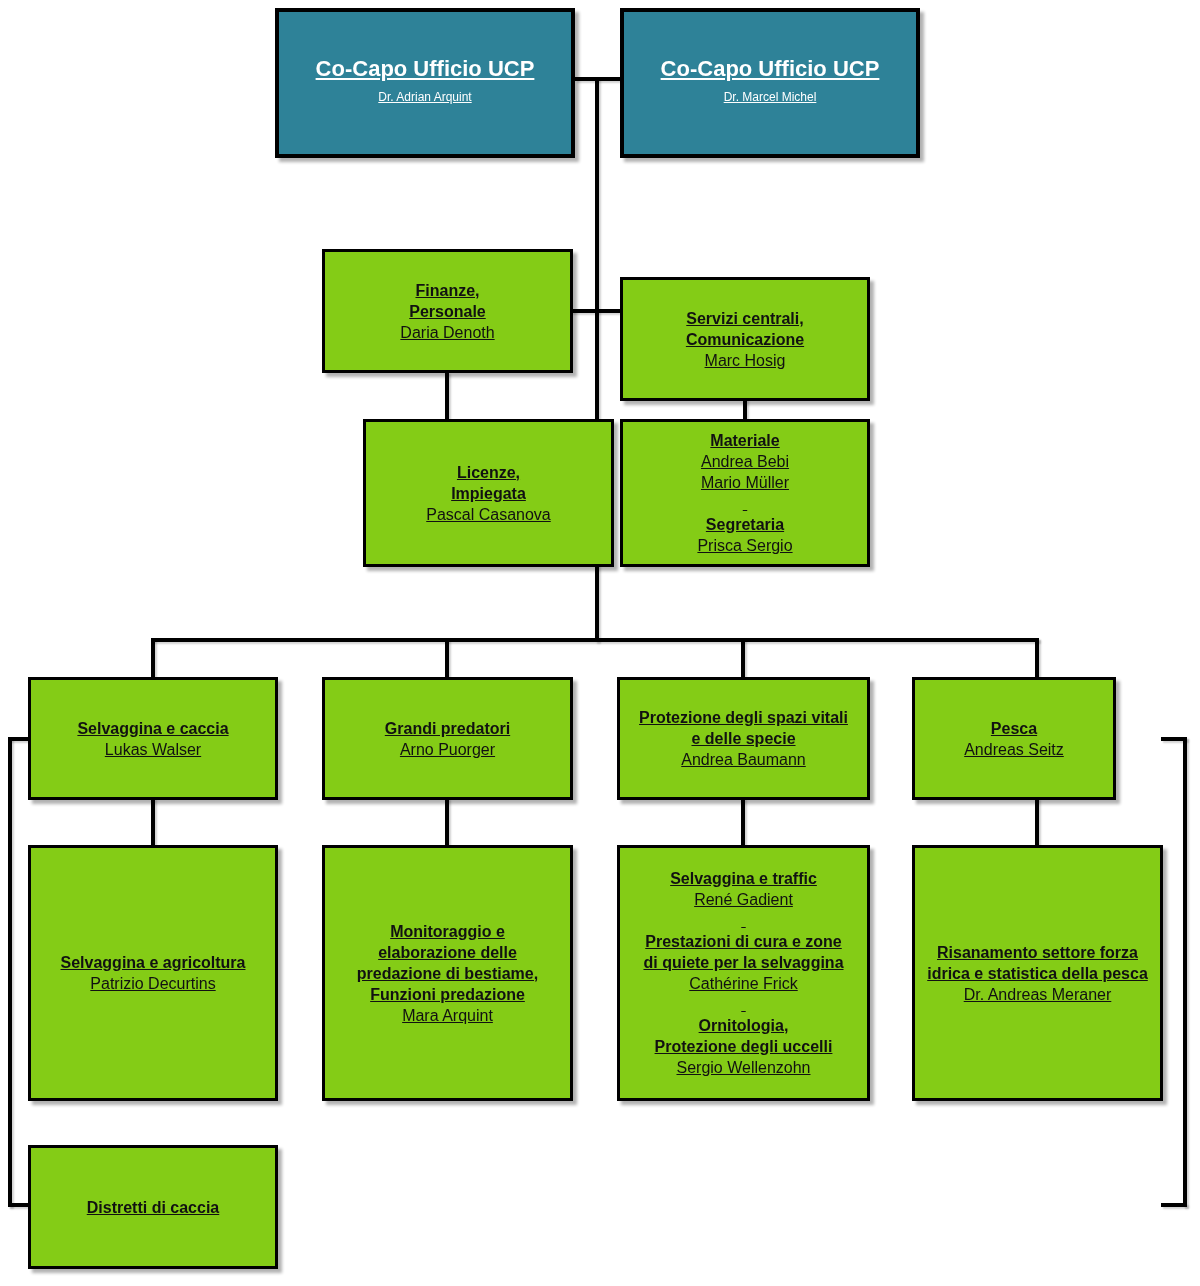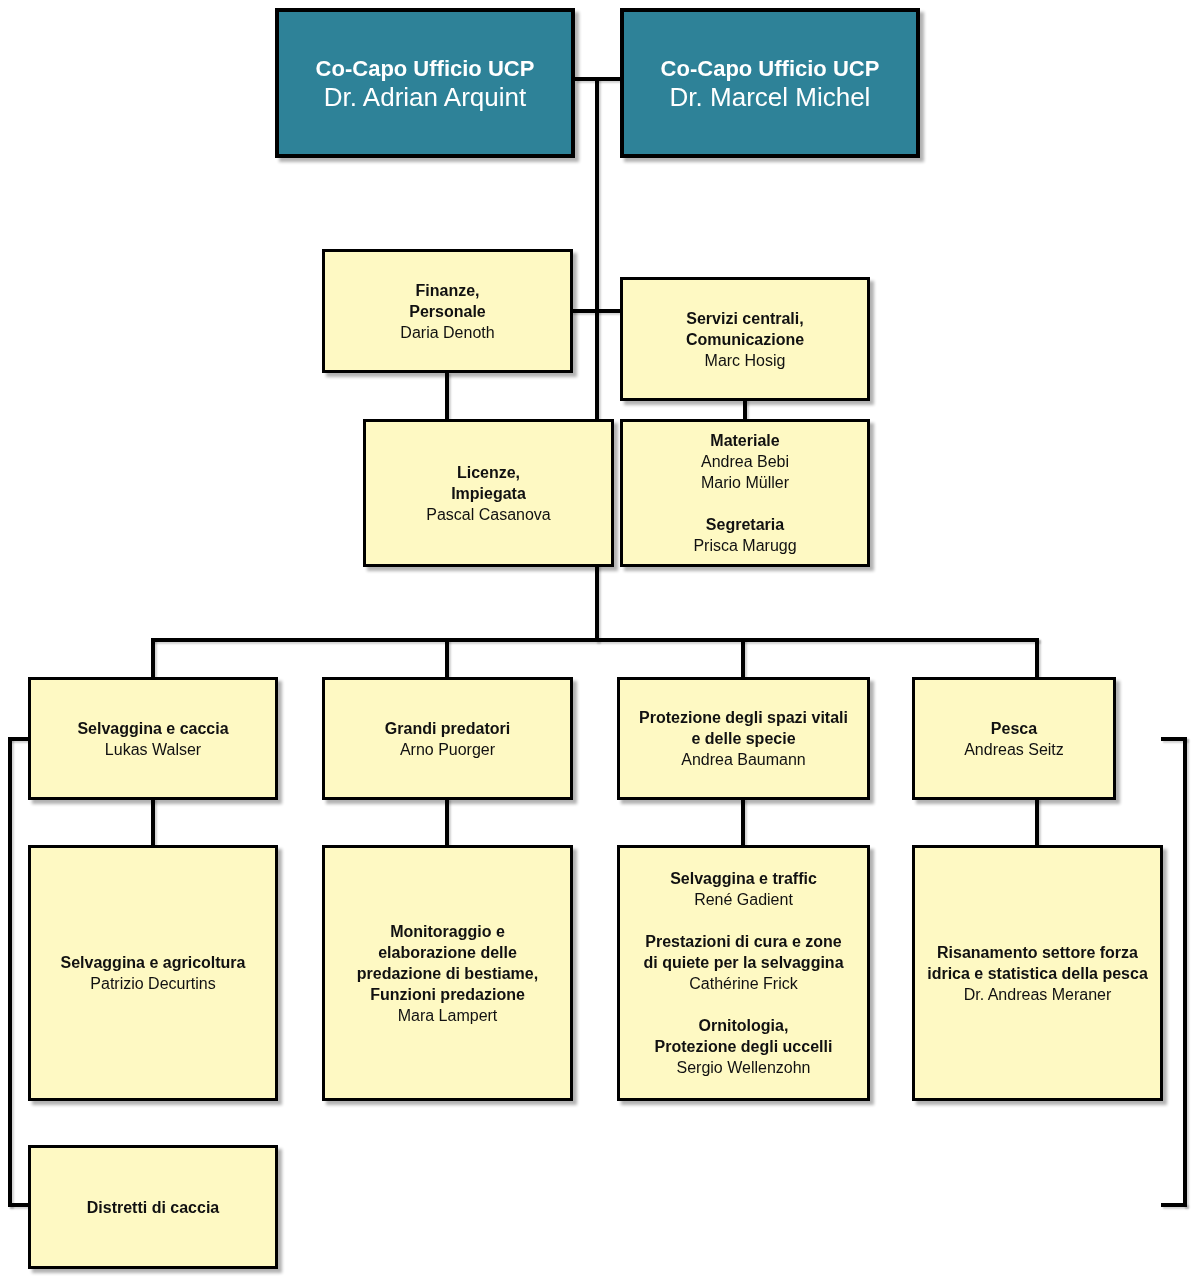--- a/index.html
+++ b/index.html
@@ -1,28 +1,28 @@
 <!DOCTYPE html>
 <html><head>
 <meta charset="utf-8">
 <style>
   html,body{margin:0;padding:0;background:#ffffff;}
   body{width:1200px;height:1286px;position:relative;font-family:"Liberation Sans",sans-serif;}
   #chart{position:absolute;inset:0;width:1200px;height:1286px;}
   .node{
-    position:absolute;box-sizing:border-box;background:#fef9c3;
+    position:absolute;box-sizing:border-box;background:#84cc16;
     border:3px solid #000000;display:flex;align-items:center;justify-content:center;
     text-align:center;color:#111111;z-index:2;
     box-shadow:4px 4px 3px rgba(0,0,0,0.30);
   }
-  .node .node-text{width:100%;padding:0 10px;}
+  .node .node-text{width:100%;padding:0 10px;text-decoration:underline;}
   .node .line{font-size:16px;line-height:21px;font-weight:400;}
   .node .line.b{font-weight:700;}
   .node.teal{background:#2e8298;border-width:4px;color:#ffffff;}
-  .node.teal .line{font-size:26px;line-height:28px;color:#ffffff;}
+  .node.teal .line{font-size:12px;line-height:28px;color:#ffffff;}
   .node.teal .line.b{font-size:22px;font-weight:700;}
   .conn{position:absolute;background:#000000;z-index:1;box-shadow:2px 2px 2px rgba(0,0,0,0.18);}
 
   
   .n-capo1{left:275px;top:8px;width:300px;height:150px;}
   .n-capo2{left:620px;top:8px;width:300px;height:150px;}
   
   .n-finanze{left:322px;top:249px;width:251px;height:124px;}
   .n-servizi{left:620px;top:249px;width:250px;height:124px;margin-top:28px;}
   
@@ -125,21 +125,21 @@
         <div class="line">Pascal Casanova</div>
       </div>
   </div>
   <div class="node n-materiale">
     <div class="node-text">
         <div class="line b">Materiale</div>
         <div class="line">Andrea Bebi</div>
         <div class="line">Mario Müller</div>
         <div class="line">&nbsp;</div>
         <div class="line b">Segretaria</div>
-        <div class="line">Prisca Marugg</div>
+        <div class="line">Prisca Sergio</div>
       </div>
   </div>
 
   <div class="node n-selvcaccia">
     <div class="node-text">
         <div class="line b">Selvaggina e caccia</div>
         <div class="line">Lukas Walser</div>
       </div>
   </div>
   <div class="node n-grandi">
@@ -167,21 +167,21 @@
         <div class="line b">Selvaggina e agricoltura</div>
         <div class="line">Patrizio Decurtins</div>
       </div>
   </div>
   <div class="node n-monitoraggio">
     <div class="node-text">
         <div class="line b">Monitoraggio e</div>
         <div class="line b">elaborazione delle</div>
         <div class="line b">predazione di bestiame,</div>
         <div class="line b">Funzioni predazione</div>
-        <div class="line">Mara Lampert</div>
+        <div class="line">Mara Arquint</div>
       </div>
   </div>
   <div class="node n-traffic">
     <div class="node-text">
         <div class="line b">Selvaggina e traffic</div>
         <div class="line">René Gadient</div>
         <div class="line">&nbsp;</div>
         <div class="line b">Prestazioni di cura e zone</div>
         <div class="line b">di quiete per la selvaggina</div>
         <div class="line">Cathérine Frick</div>

